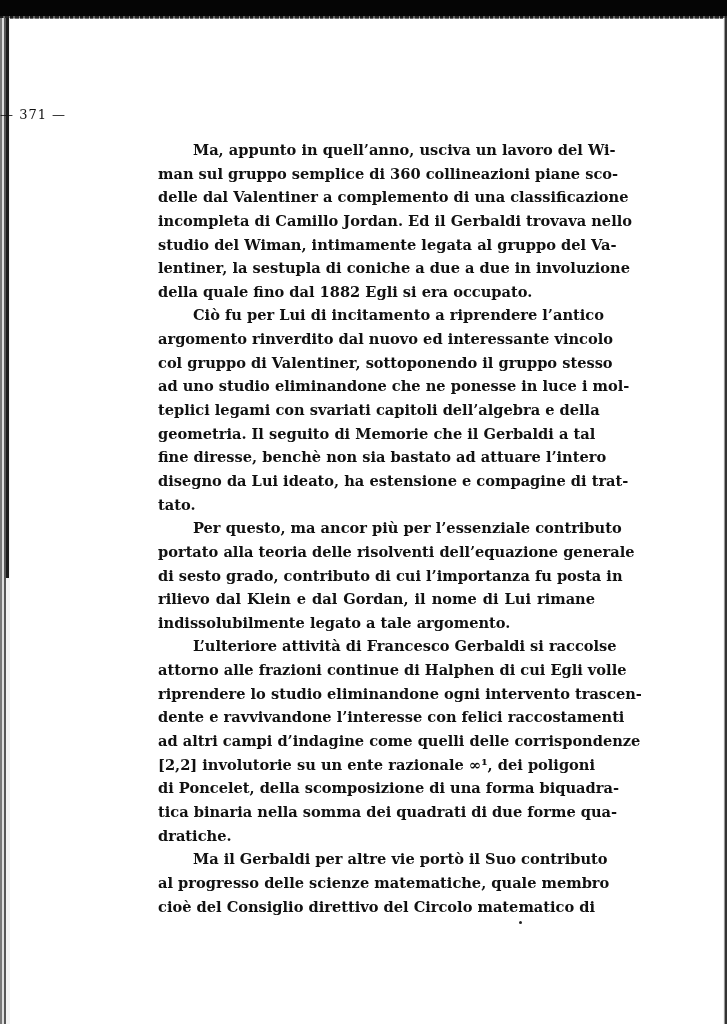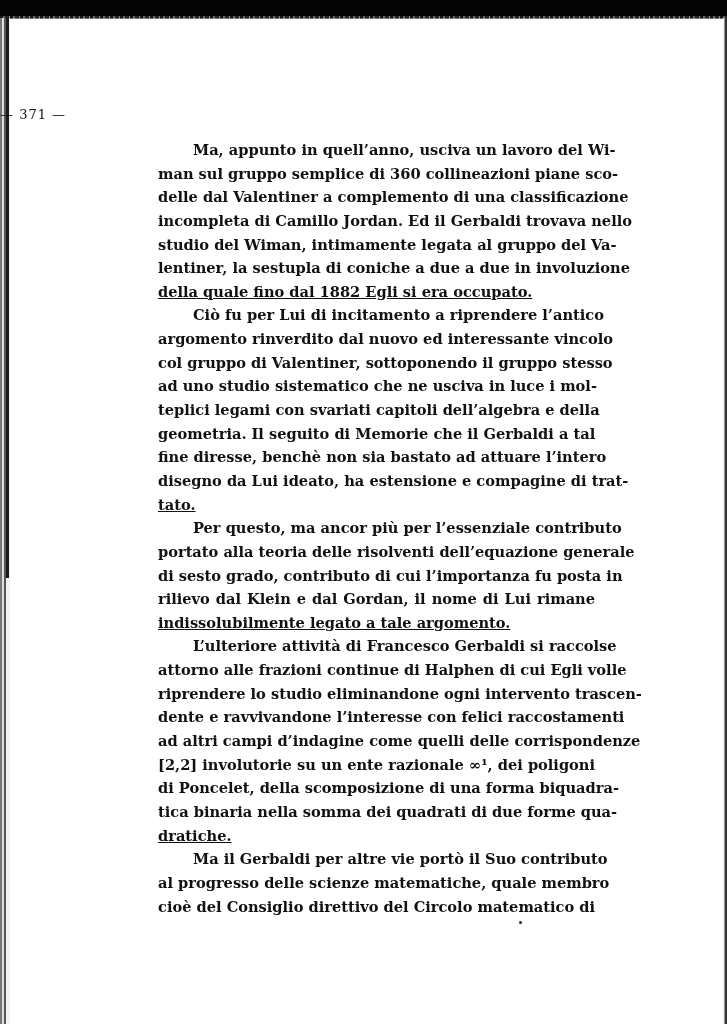--- a/index.html
+++ b/index.html
@@ -70,21 +70,20 @@
       white-space: nowrap;
       text-align: justify;
       text-align-last: justify;
       height: 23.65px;
     }
     .line.indent {
       padding-left: 35px;
     }
     .line.last {
       text-align-last: left;
-      text-decoration: underline;
     }
     .speck {
       position: absolute;
       width: 3px; height: 3px;
       background: #222;
       border-radius: 50%;
     }
   </style>
 </head>
 <body>
@@ -106,21 +105,21 @@
     <span class="line">incompleta di Camillo Jordan. Ed il Gerbaldi trovava nello</span>
     <span class="line">studio del Wiman, intimamente legata al gruppo del Va-</span>
     <span class="line">lentiner, la sestupla di coniche a due a due in involuzione</span>
     <span class="line last">della quale fino dal 1882 Egli si era occupato.</span>
   </div>
 
   <div>
     <span class="line indent">Ciò fu per Lui di incitamento a riprendere l’antico</span>
     <span class="line">argomento rinverdito dal nuovo ed interessante vincolo</span>
     <span class="line">col gruppo di Valentiner, sottoponendo il gruppo stesso</span>
-    <span class="line">ad uno studio sistematico che ne usciva in luce i mol-</span>
+    <span class="line">ad uno studio eliminandone che ne ponesse in luce i mol-</span>
     <span class="line">teplici legami con svariati capitoli dell’algebra e della</span>
     <span class="line">geometria. Il seguito di Memorie che il Gerbaldi a tal</span>
     <span class="line">fine diresse, benchè non sia bastato ad attuare l’intero</span>
     <span class="line">disegno da Lui ideato, ha estensione e compagine di trat-</span>
     <span class="line last">tato.</span>
   </div>
 
   <div>
     <span class="line indent">Per questo, ma ancor più per l’essenziale contributo</span>
     <span class="line">portato alla teoria delle risolventi dell’equazione generale</span>

